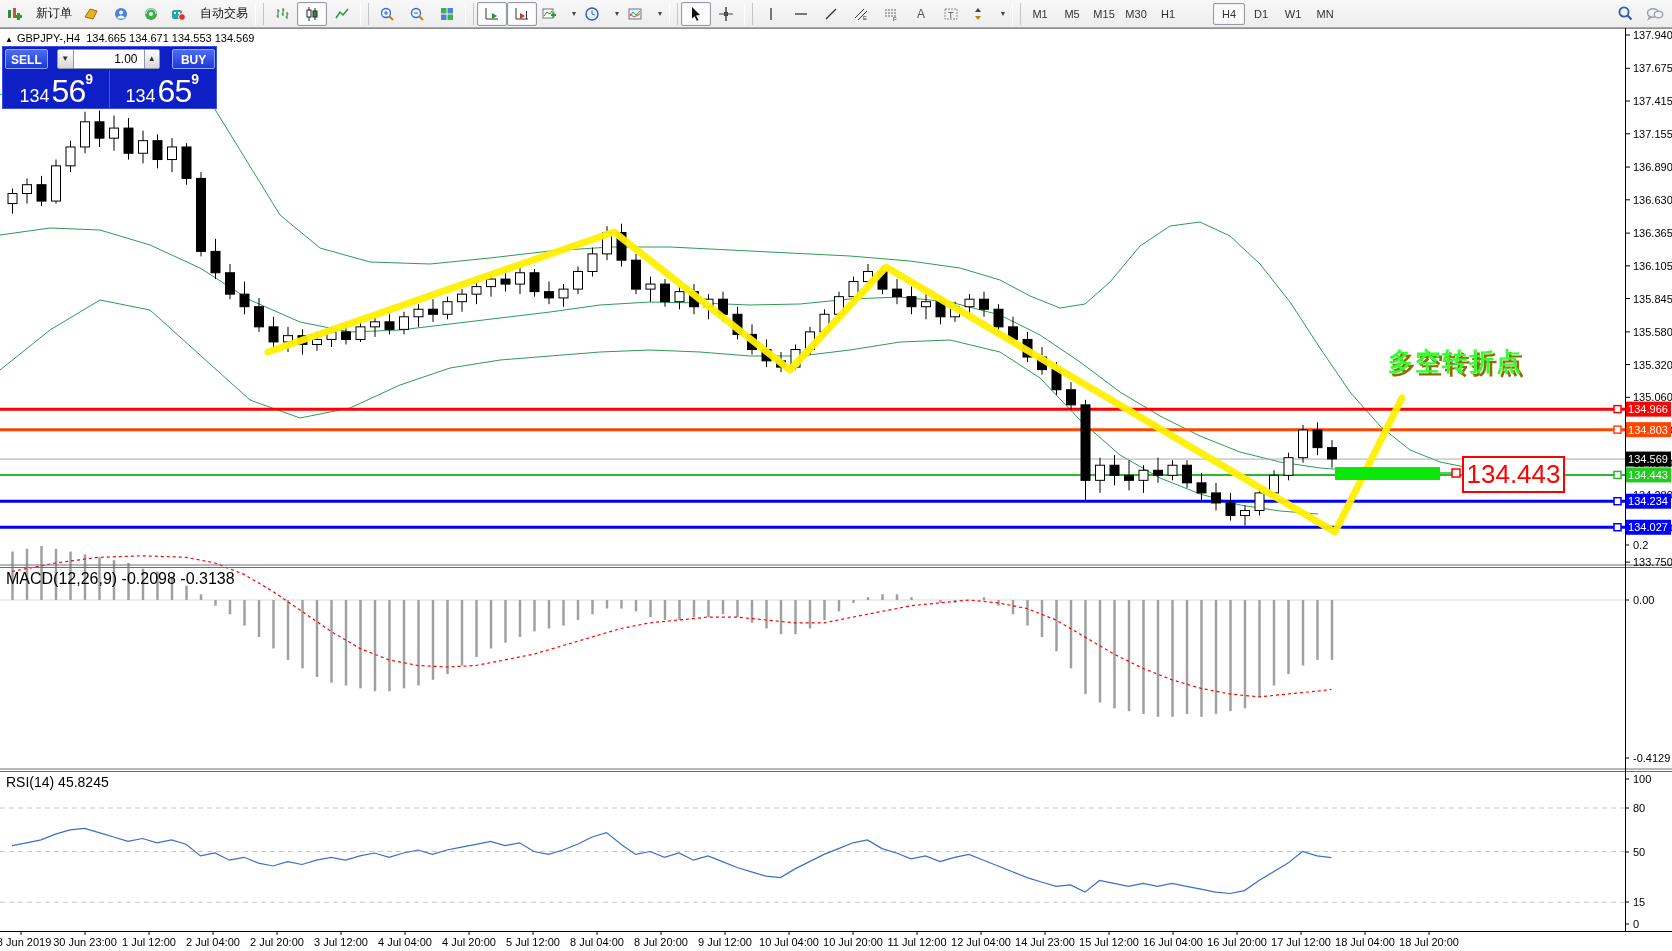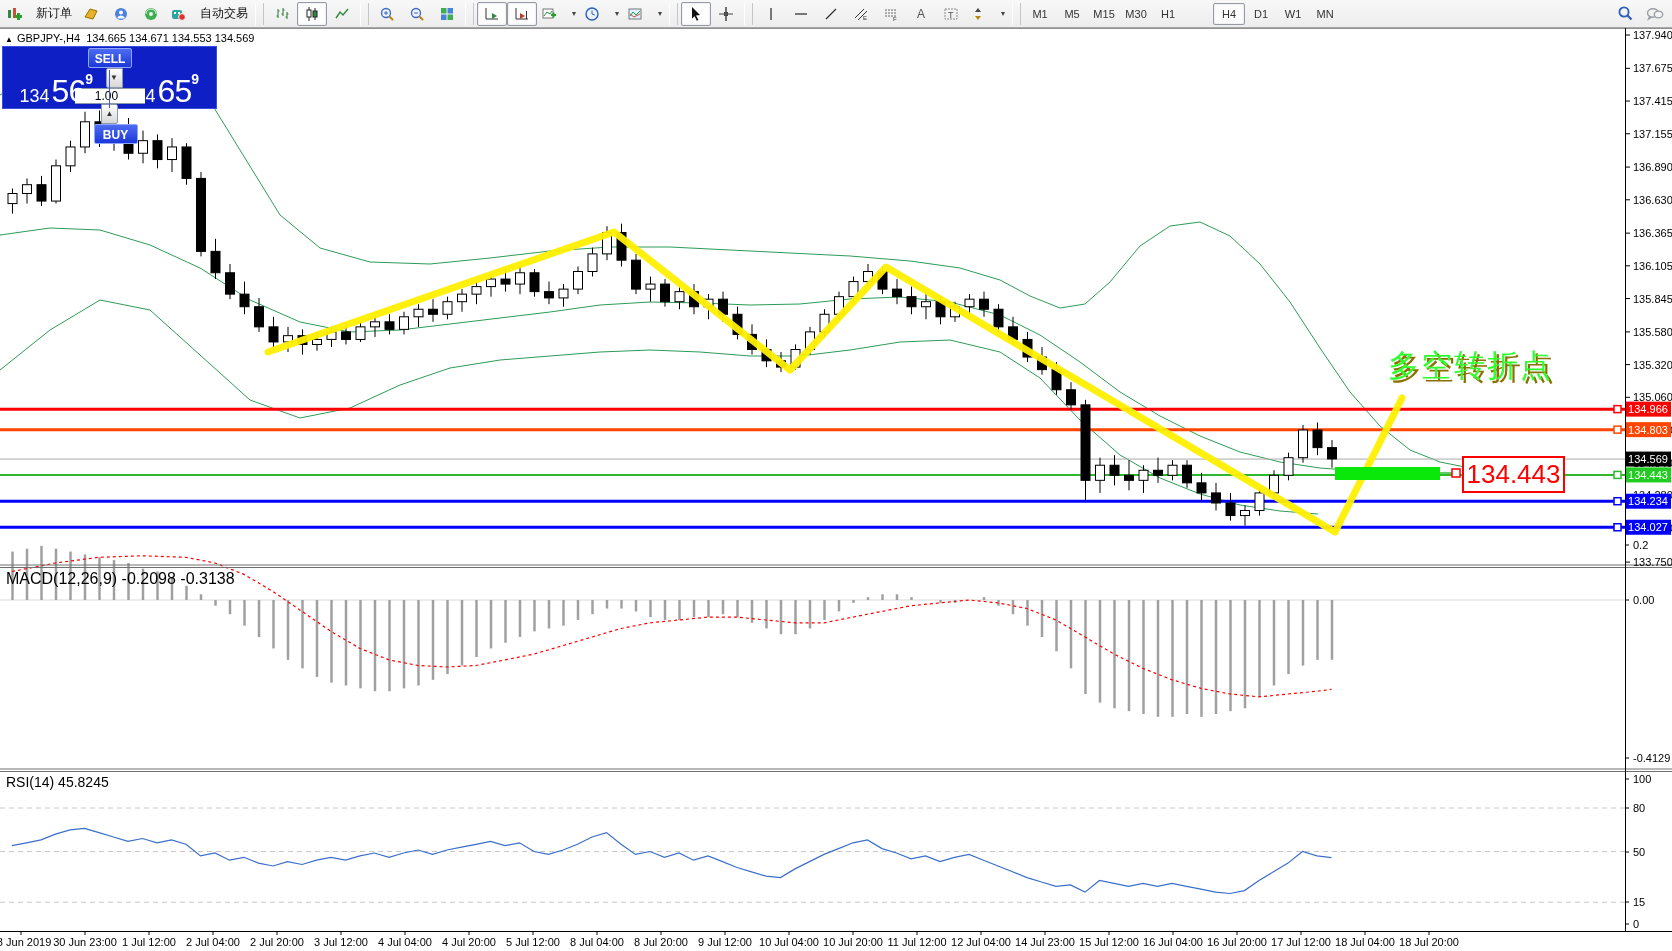--- a/index.html
+++ b/index.html
@@ -19,42 +19,42 @@
   .caret{font-size:8px;color:#444;margin-left:1px;}
   #tb-right{margin-left:auto;display:flex;align-items:center;}
   
   #chart-svg{position:absolute;left:0;top:0;z-index:1;}
   .overlay{position:absolute;z-index:3;}
   #symbol-header{left:5px;top:32px;font-size:11px;color:#000;white-space:nowrap;}
   #symbol-header .tri{font-size:8px;margin-right:4px;}
   
   #trade-panel{left:2px;top:46px;width:215px;height:63px;background:#0e1fc6;
     border:1px solid #3a4fe0;box-sizing:border-box;padding:1px;}
-  #tp-row1{display:flex;align-items:center;height:22px;flex-direction:column;}
+  #tp-row1{display:flex;align-items:center;height:22px;}
   .tp-btn{height:20px;width:44px;color:#fff;font-weight:bold;font-size:12px;text-align:center;line-height:20px;
     background:linear-gradient(#4d6cf2,#1c38d8);border:1px solid #8fa6ff;border-radius:2px;box-sizing:border-box;}
   #tp-sell{margin-left:1px;}
   #tp-buy{margin-left:12px;}
   .spin-btn{height:20px;width:17px;background:linear-gradient(#ffffff,#d7d7d7);border:1px solid #8d99a8;
     box-sizing:border-box;font-size:8px;color:#333;text-align:center;line-height:18px;padding:0;}
   #tp-dec{margin-left:9px;border-radius:2px 0 0 2px;}
   #tp-inc{border-radius:0 2px 2px 0;}
   #tp-vol{height:20px;width:70px;border:1px solid #8d99a8;border-left:none;border-right:none;
-    box-sizing:border-box;font-size:12px;text-align:center;padding:0 6px 0 0;color:#000;font-family:"Liberation Sans",sans-serif;}
+    box-sizing:border-box;font-size:12px;text-align:right;padding:0 6px 0 0;color:#000;font-family:"Liberation Sans",sans-serif;}
   #tp-row2{display:flex;height:38px;}
   .tp-half{width:106px;display:flex;align-items:flex-end;justify-content:center;color:#fff;padding-bottom:2px;box-sizing:border-box;}
   .tp-half.sell{border-right:1px solid #4357e8;}
   .tp-sm{font-size:18px;line-height:20px;margin-right:2px;}
   .tp-big{font-size:32px;font-weight:normal;line-height:30px;letter-spacing:-1px;}
   .tp-sup{font-size:14px;font-weight:bold;line-height:12px;align-self:flex-start;margin-top:3px;}
   
   #macd-label{left:6px;top:570px;font-size:16px;color:#000;}
   #rsi-label{left:6px;top:774px;font-size:14px;color:#000;}
   
-  #turn-note{left:1388px;top:345px;font-size:31px;font-weight:normal;color:#2eff2e;
+  #turn-note{left:1388px;top:345px;font-size:25px;font-weight:bold;color:#2eff2e;
     text-shadow:3px 3px 0 #8b7000;letter-spacing:2px;white-space:nowrap;}
   #price-box{left:1462px;top:456px;width:99px;height:33px;background:#fff;border:2px solid #ff0000;
     color:#ff0000;font-size:26px;line-height:33px;text-align:center;box-sizing:content-box;}
   svg text{font-family:"Liberation Sans",sans-serif;}
 </style>
 </head>
 <body>
 
 <div id="app">
 

